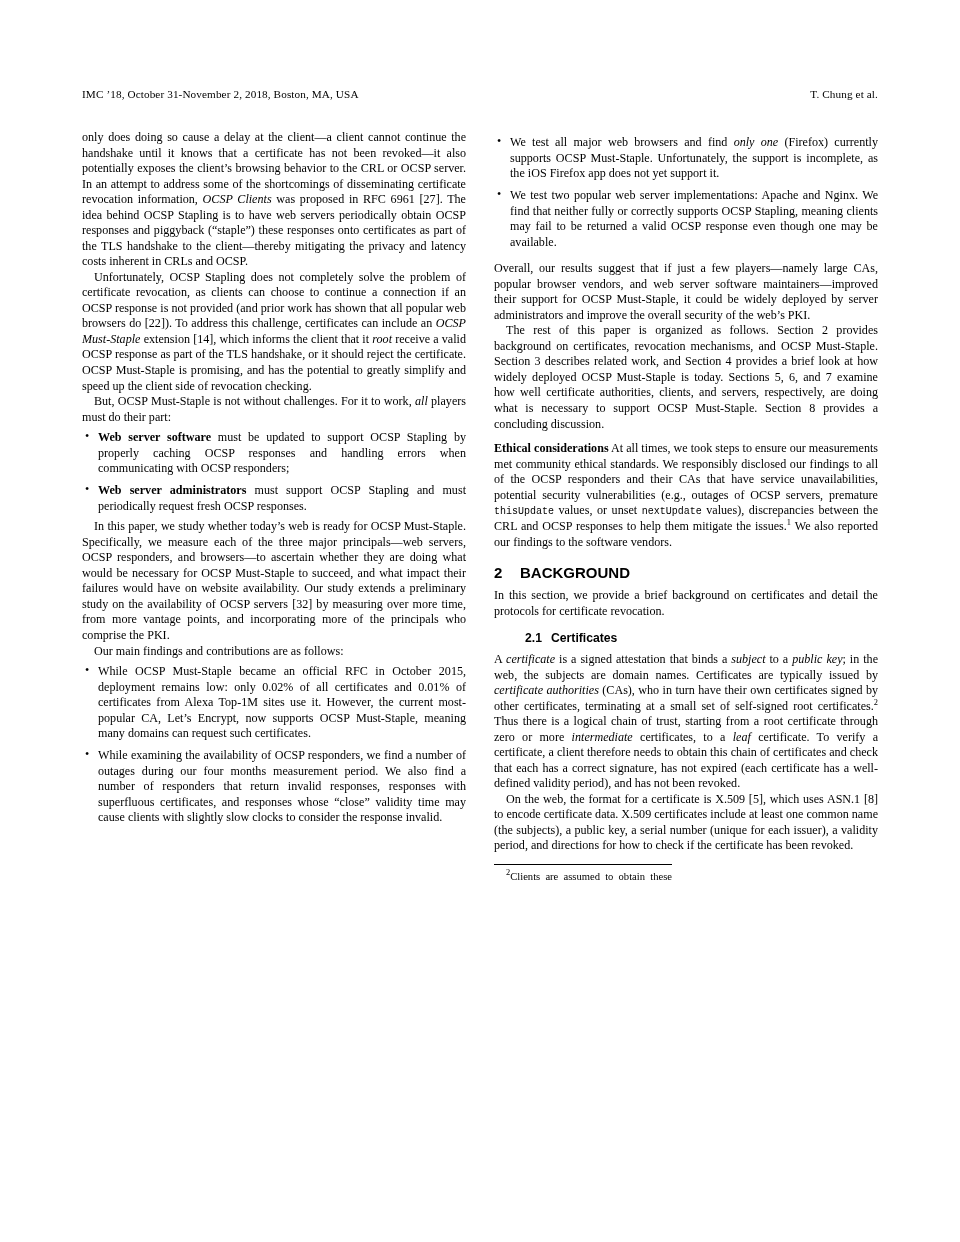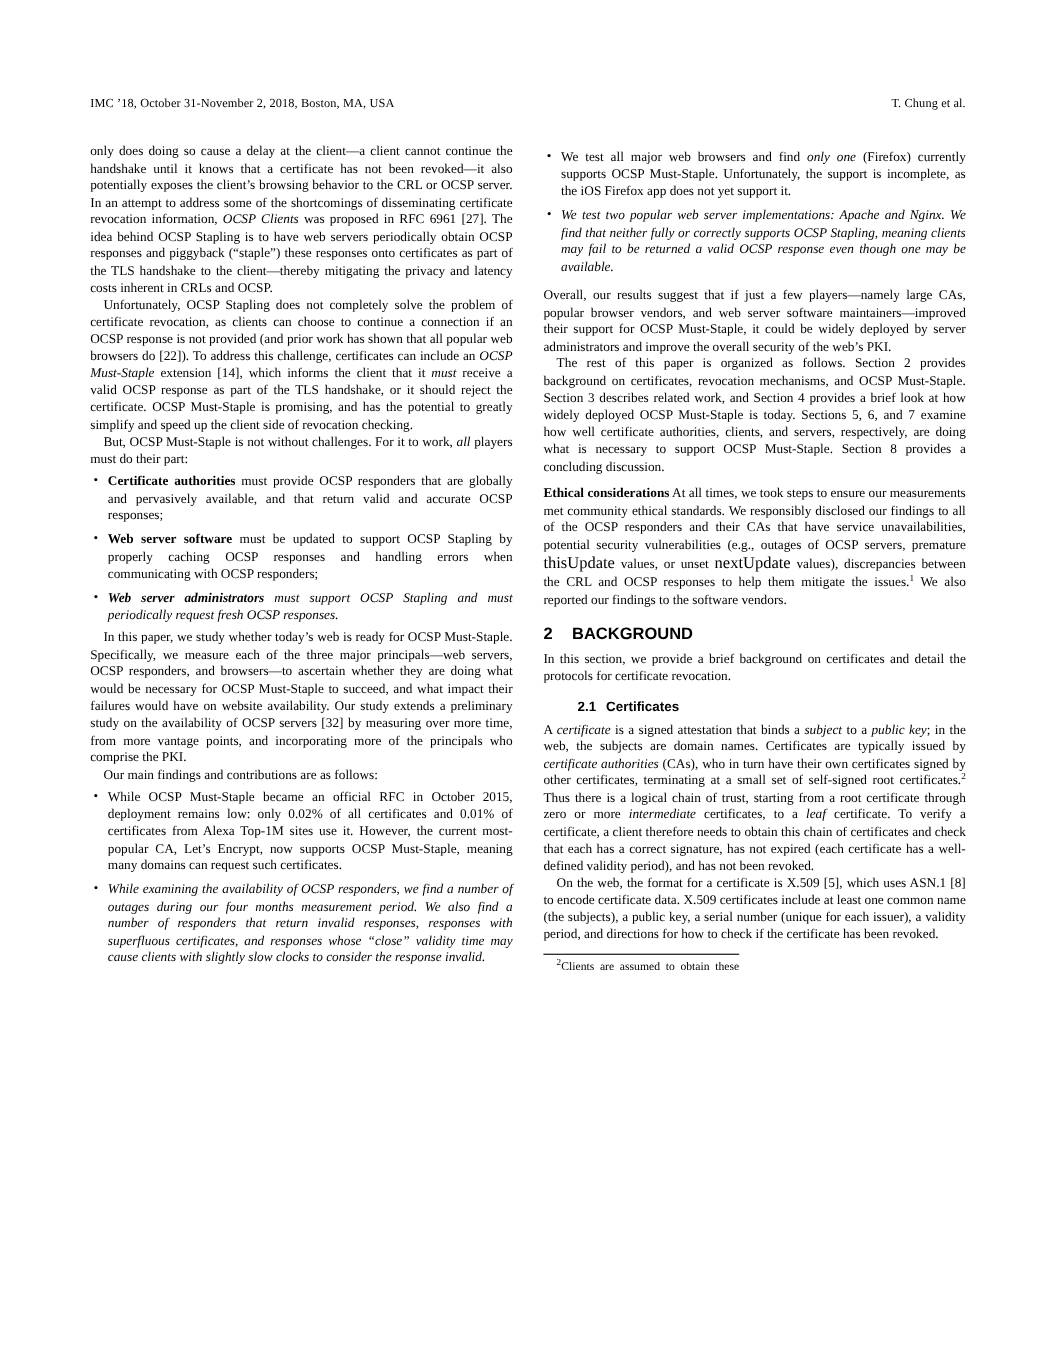--- a/index.html
+++ b/index.html
@@ -67,42 +67,42 @@
     margin-bottom: 6.5px;
     text-align: justify;
   }
   .bullets li:before {
     content: "\2022";
     position: absolute;
     left: 3px;
     top: -1px;
     font-size: 12px;
   }
-  .bullets li:last-child { margin-bottom: 0; font-style: italic; }
+  .bullets li:last-child { margin-bottom: 0; }
 
   h2.section {
     font-family: "Liberation Sans", sans-serif;
     font-weight: bold;
     font-size: 15px;
     margin: 13px 0 6px 0;
     text-indent: 0;
   }
   h3.subsection {
     font-family: "Liberation Sans", sans-serif;
     font-weight: bold;
     font-size: 12.2px;
     margin: 12px 0 5px 0;
     text-indent: 0;
   }
   .secnum { display: inline-block; min-width: 26px; }
   .subsecnum { display: inline-block; min-width: 26px; margin-left: 31px; }
 
   .bold { font-weight: bold; }
   .it { font-style: italic; }
-  .mono { font-family: Liberation Serif, serif; font-size: 15px; margin-top: 36px; }
+  .mono { font-family: Liberation Mono, monospace; font-size: 10px; margin-top: 36px; }
   sup { font-size: 8.4px; vertical-align: super; line-height: 0; }
 
   .footnotes {
     margin-top: 10px;
     border-top: 0.8px solid #000;
     padding-top: 5px;
     width: 178px;
     font-size: 10.6px;
     line-height: 1.25;
   }
@@ -137,30 +137,29 @@
       OCSP Stapling is to have web servers periodically obtain OCSP
       responses and piggyback (“staple”) these responses onto certificates
       as part of the TLS handshake to the client—thereby mitigating the
       privacy and latency costs inherent in CRLs and OCSP.</p>
 
       <p>Unfortunately, OCSP Stapling does not completely solve the
       problem of certificate revocation, as clients can choose to continue a
       connection if an OCSP response is not provided (and prior work has
       shown that all popular web browsers do [22]). To address this challenge,
       certificates can include an <span class="it">OCSP Must-Staple</span> extension [14],
-      which informs the client that it <span class="it">must</span> receive a valid OCSP response
+      which informs the client that it <span class="it">root</span> receive a valid OCSP response
       as part of the TLS handshake, or it should reject the certificate. OCSP
       Must-Staple is promising, and has the potential to greatly simplify
       and speed up the client side of revocation checking.</p>
 
       <p>But, OCSP Must-Staple is not without challenges. For it to work,
       <span class="it">all</span> players must do their part:</p>
 
       <ul class="bullets">
-        <li><span class="bold">Certificate authorities</span><span> must provide OCSP responders that are globally and pervasively available, and that return valid and accurate OCSP responses;</span></li>
         <li><span class="bold">Web server software</span><span> must be updated to support OCSP Stapling by properly caching OCSP responses and handling errors when communicating with OCSP responders;</span></li>
         <li><span class="bold">Web server administrators</span><span> must support OCSP Stapling and must periodically request fresh OCSP responses.</span></li>
       </ul>
 
       <p>In this paper, we study whether today’s web is ready for OCSP Must-Staple. Specifically, we measure each of the three major principals—web servers, OCSP responders, and browsers—to ascertain whether they are doing what would be necessary for OCSP Must-Staple to succeed, and what impact their failures would have on website availability. Our study extends a preliminary study on the availability of OCSP servers [32] by measuring over more time, from more vantage points, and incorporating more of the principals who comprise the PKI.</p>
 
       <p>Our main findings and contributions are as follows:</p>
 
       <ul class="bullets">
         <li>While OCSP Must-Staple became an official RFC in October 2015, deployment remains low: only 0.02% of all certificates and 0.01% of certificates from Alexa Top-1M sites use it. However, the current most-popular CA, Let’s Encrypt, now supports OCSP Must-Staple, meaning many domains can request such certificates.</li>

